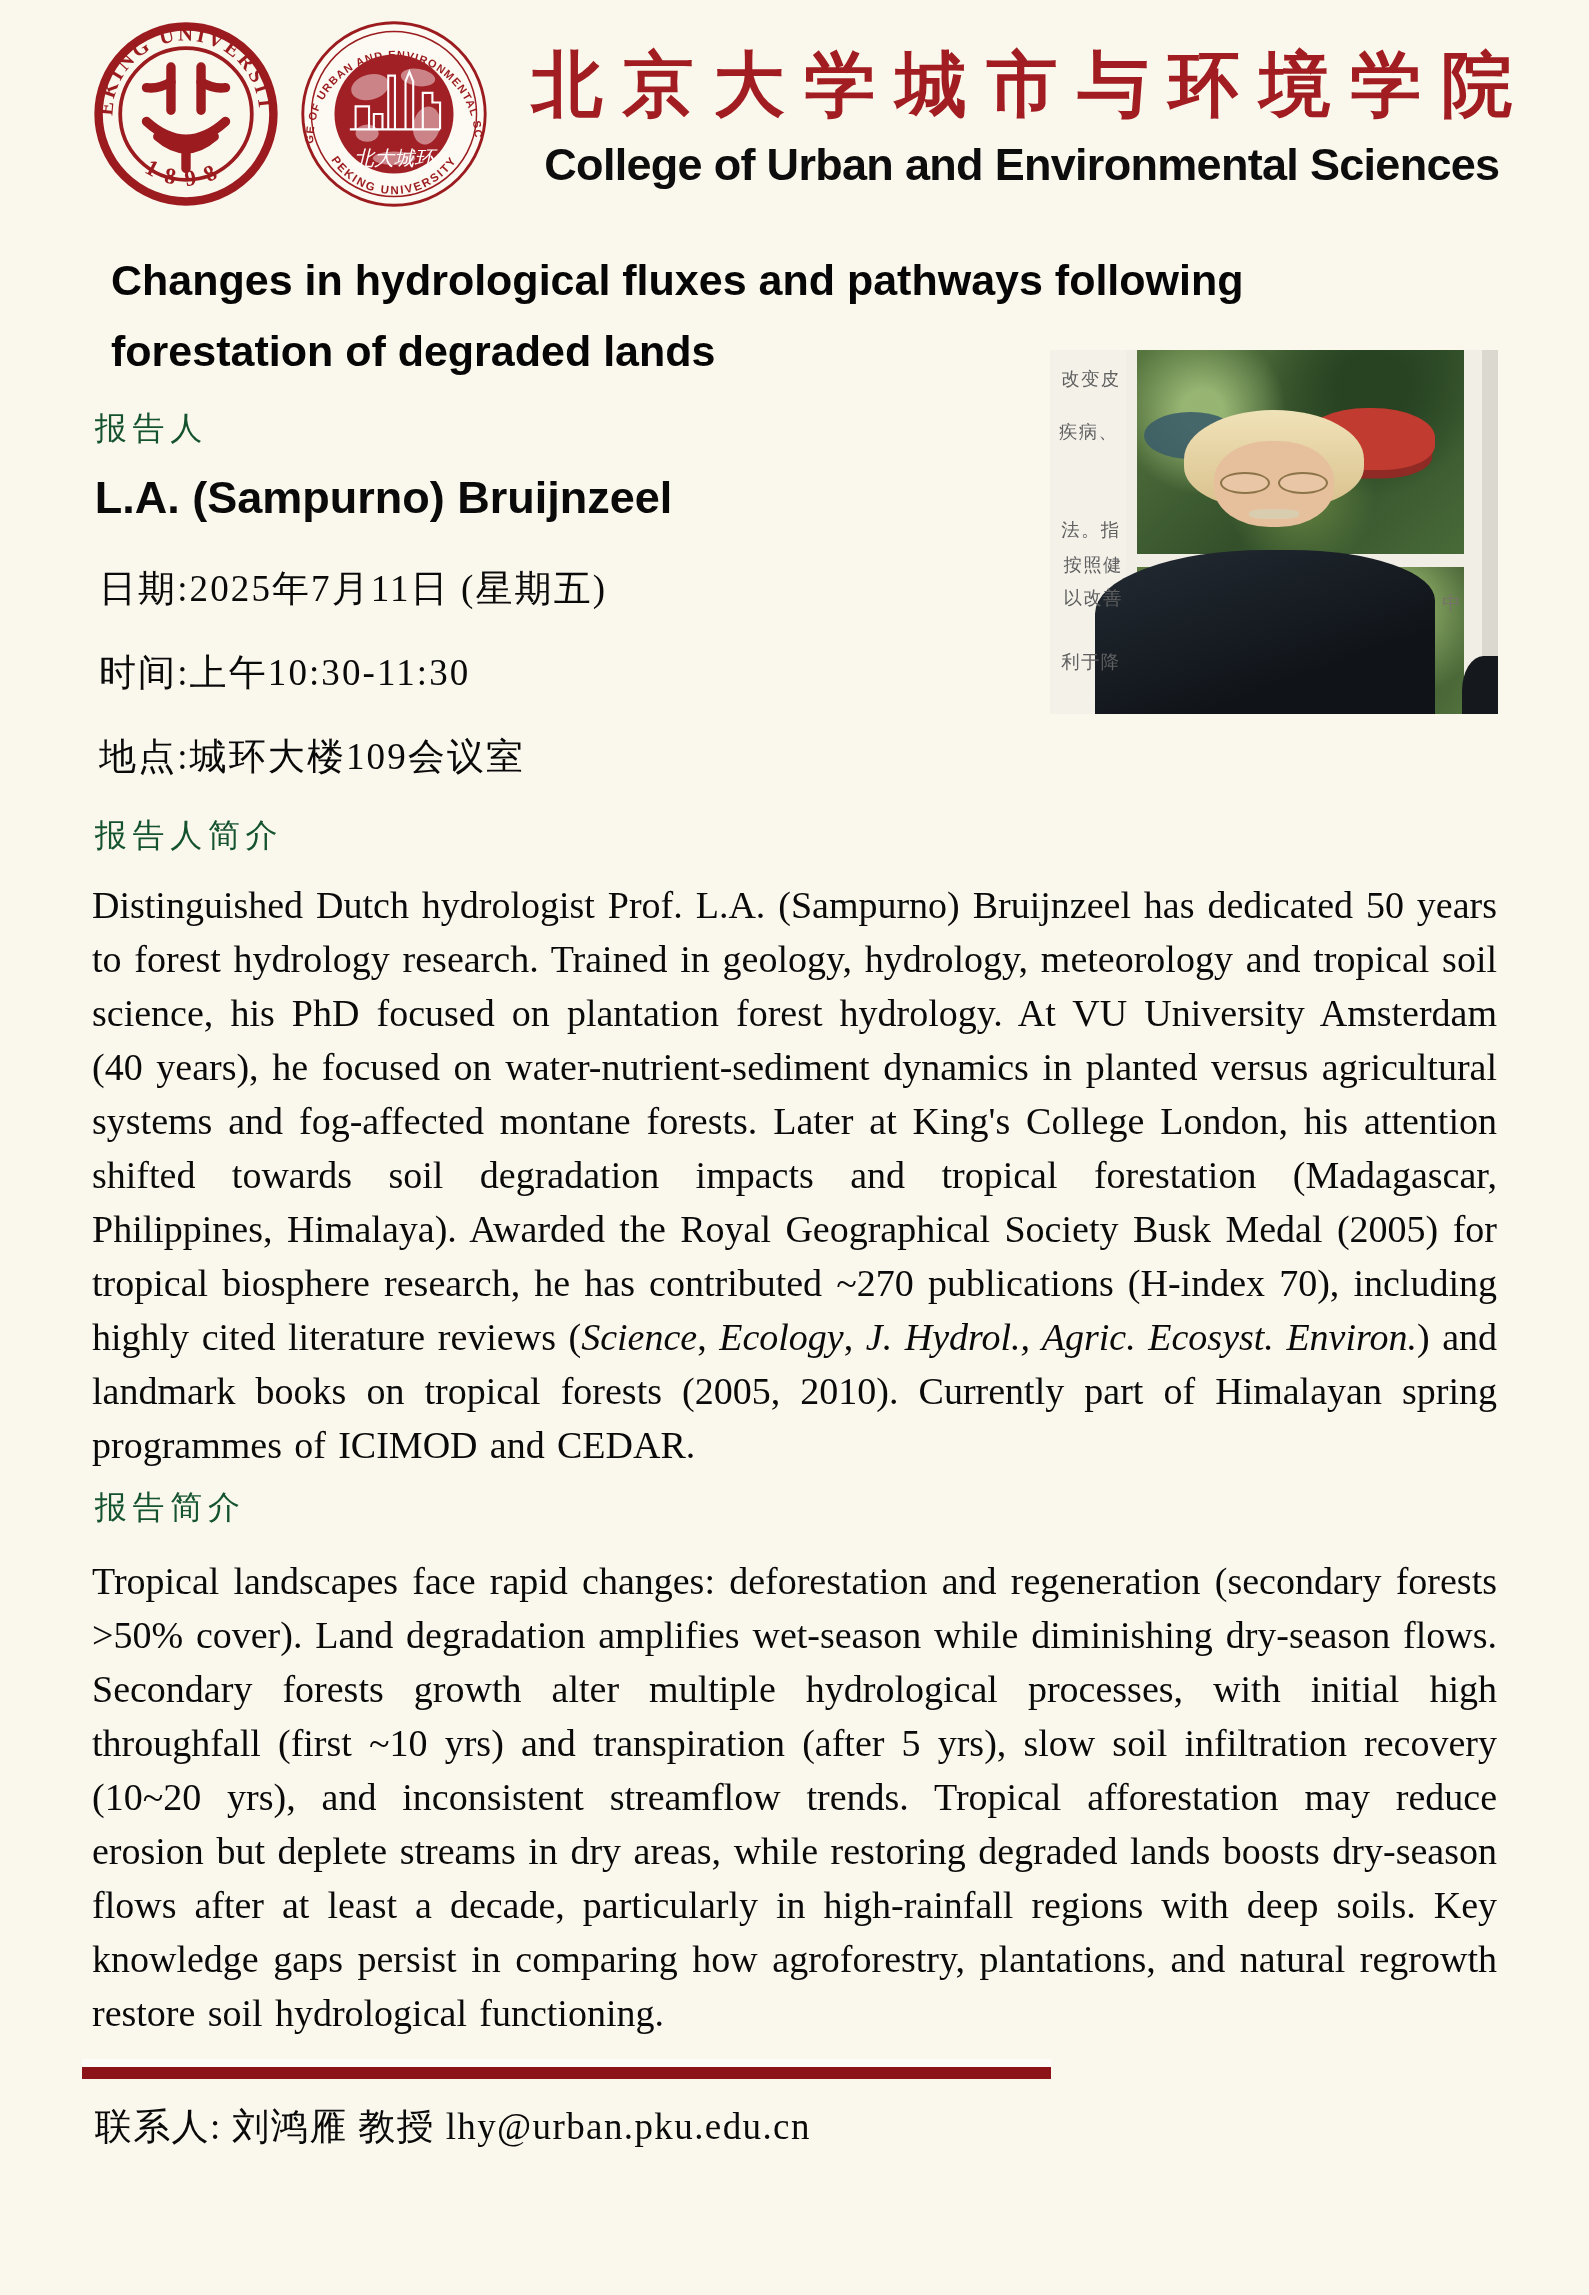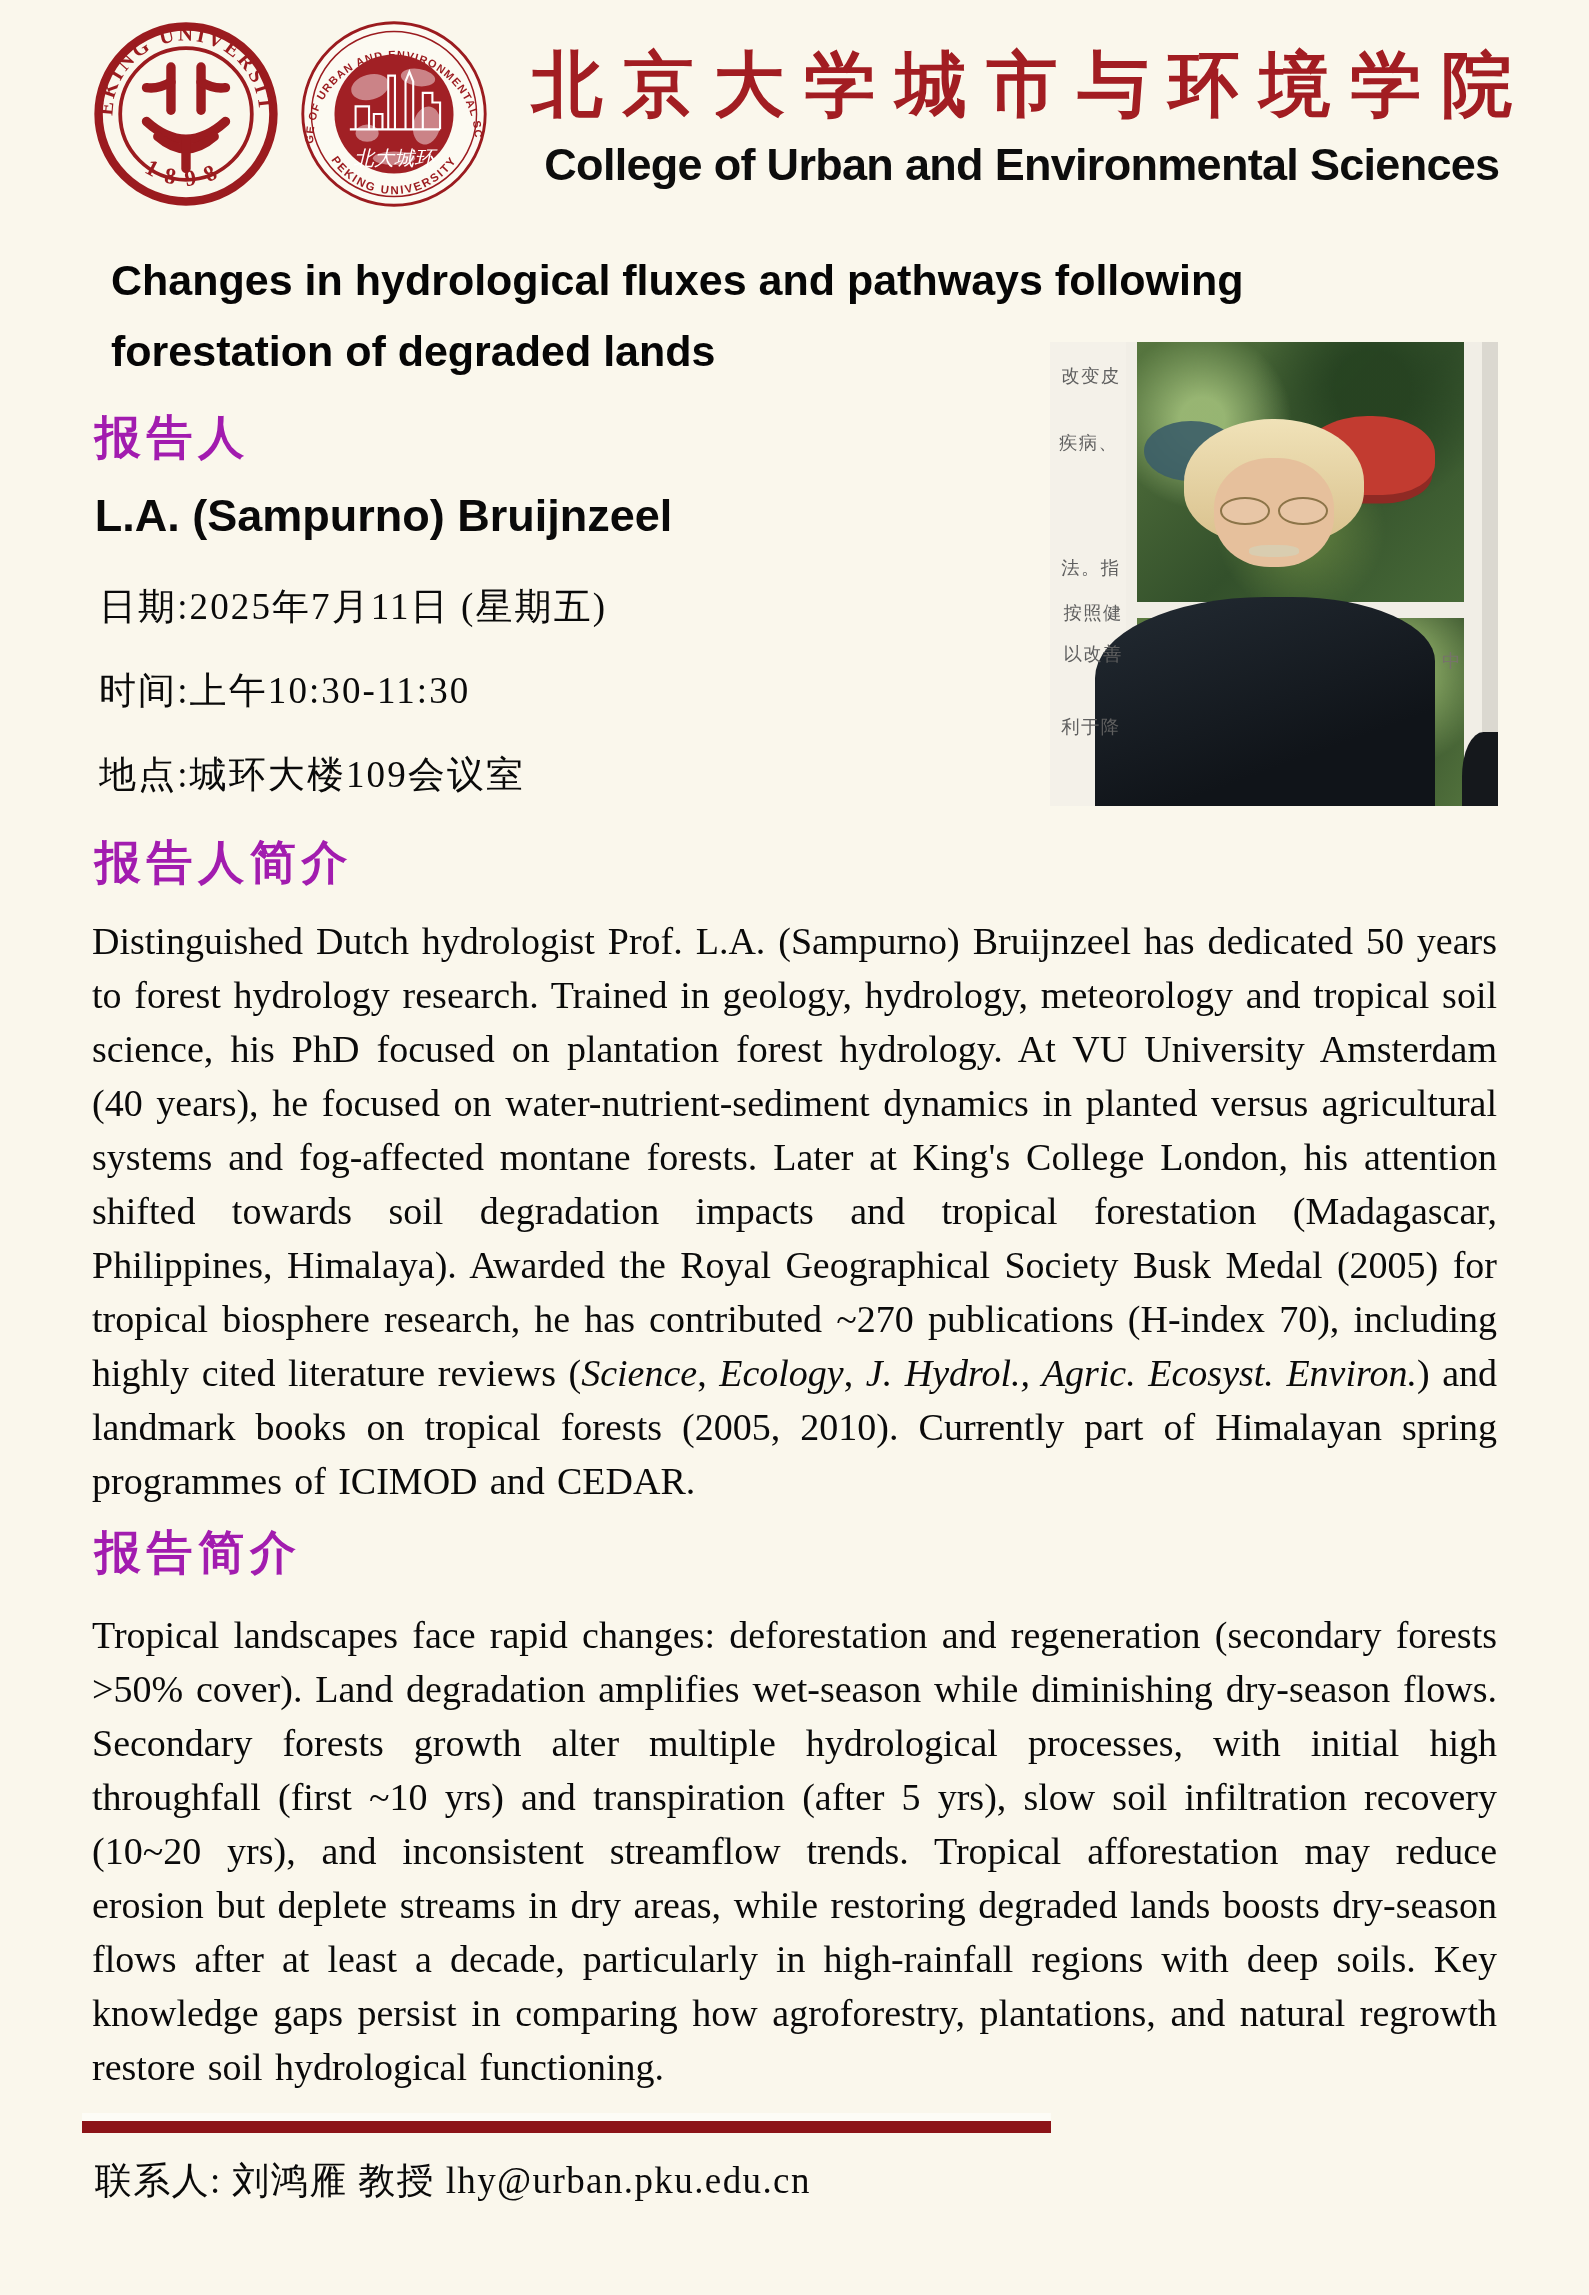--- a/index.html
+++ b/index.html
@@ -24,21 +24,21 @@
     margin-top:5.7px; font-size:45px; font-weight:bold; color:#0d0d0d;
     letter-spacing:-0.7px; font-family:"Liberation Sans","DejaVu Sans",sans-serif;
   }
 
   
   .sem-title {
     margin:35px 0 0 19px; font-family:"Liberation Sans","DejaVu Sans",sans-serif;
     font-size:43px; font-weight:bold; color:#060606; line-height:71px;
   }
   .red-h {
-    margin:20px 0 0 2.8px; font-size:46px; font-weight:bold; color:#a21caf;
+    margin:20px 0 0 2.8px; font-size:32px; font-weight:normal; color:#14532d;
     letter-spacing:5.7px; font-family:"DejaVu Serif","Liberation Serif",serif;
   }
   .red-h.bio-h { margin-top:32px; }
   .red-h.abs-h { margin-top:14px; }
   .speaker-name {
     margin:21px 0 0 2.8px; font-size:45px; font-weight:bold; color:#0a0a0a;
     font-family:"Liberation Sans","DejaVu Sans",sans-serif;
   }
   .meta-line { margin:34px 0 0 7px; font-size:37px; letter-spacing:2.1px; color:#0a0a0a; }
   .meta-line.first { margin-top:40px; }
@@ -51,21 +51,21 @@
   .para i { font-style:italic; }
 
   
   .rule-wrap { margin:18.4px 0 0 -10px; width:969px; }
   .rule-light { height:8.5px; background:#FDFCF6; }
   .rule-red   { height:12px; background:#8C1418; }
   .contact { margin:22.6px 0 0 2.8px; font-size:37px; letter-spacing:1.4px; color:#0a0a0a; }
 
   
   .photo {
-    position:absolute; left:1050px; top:342px; width:448px; height:464px;
+    position:absolute; left:1050px; top:350px; width:448px; height:364px;
     background:#5eead4; overflow:hidden;
   }
   .ph-wall { position:absolute; left:0; top:0; width:17%; height:100%; background:#F4F1E9; z-index:1; }
   .ph-right-wall { position:absolute; left:96.5%; top:0; width:3.5%; height:100%; background:#DBD8D0; z-index:1; }
   .ph-board { position:absolute; left:17%; top:0; width:79.5%; height:100%; background:#F1EEE6; z-index:1; }
   .ph-top, .ph-bot { position:absolute; left:19.5%; width:73%; z-index:2; }
   .ph-top {
     top:0; height:56%;
     background:
       radial-gradient(circle at 20% 30%, rgba(165,195,125,.85) 0 7%, transparent 28%),

